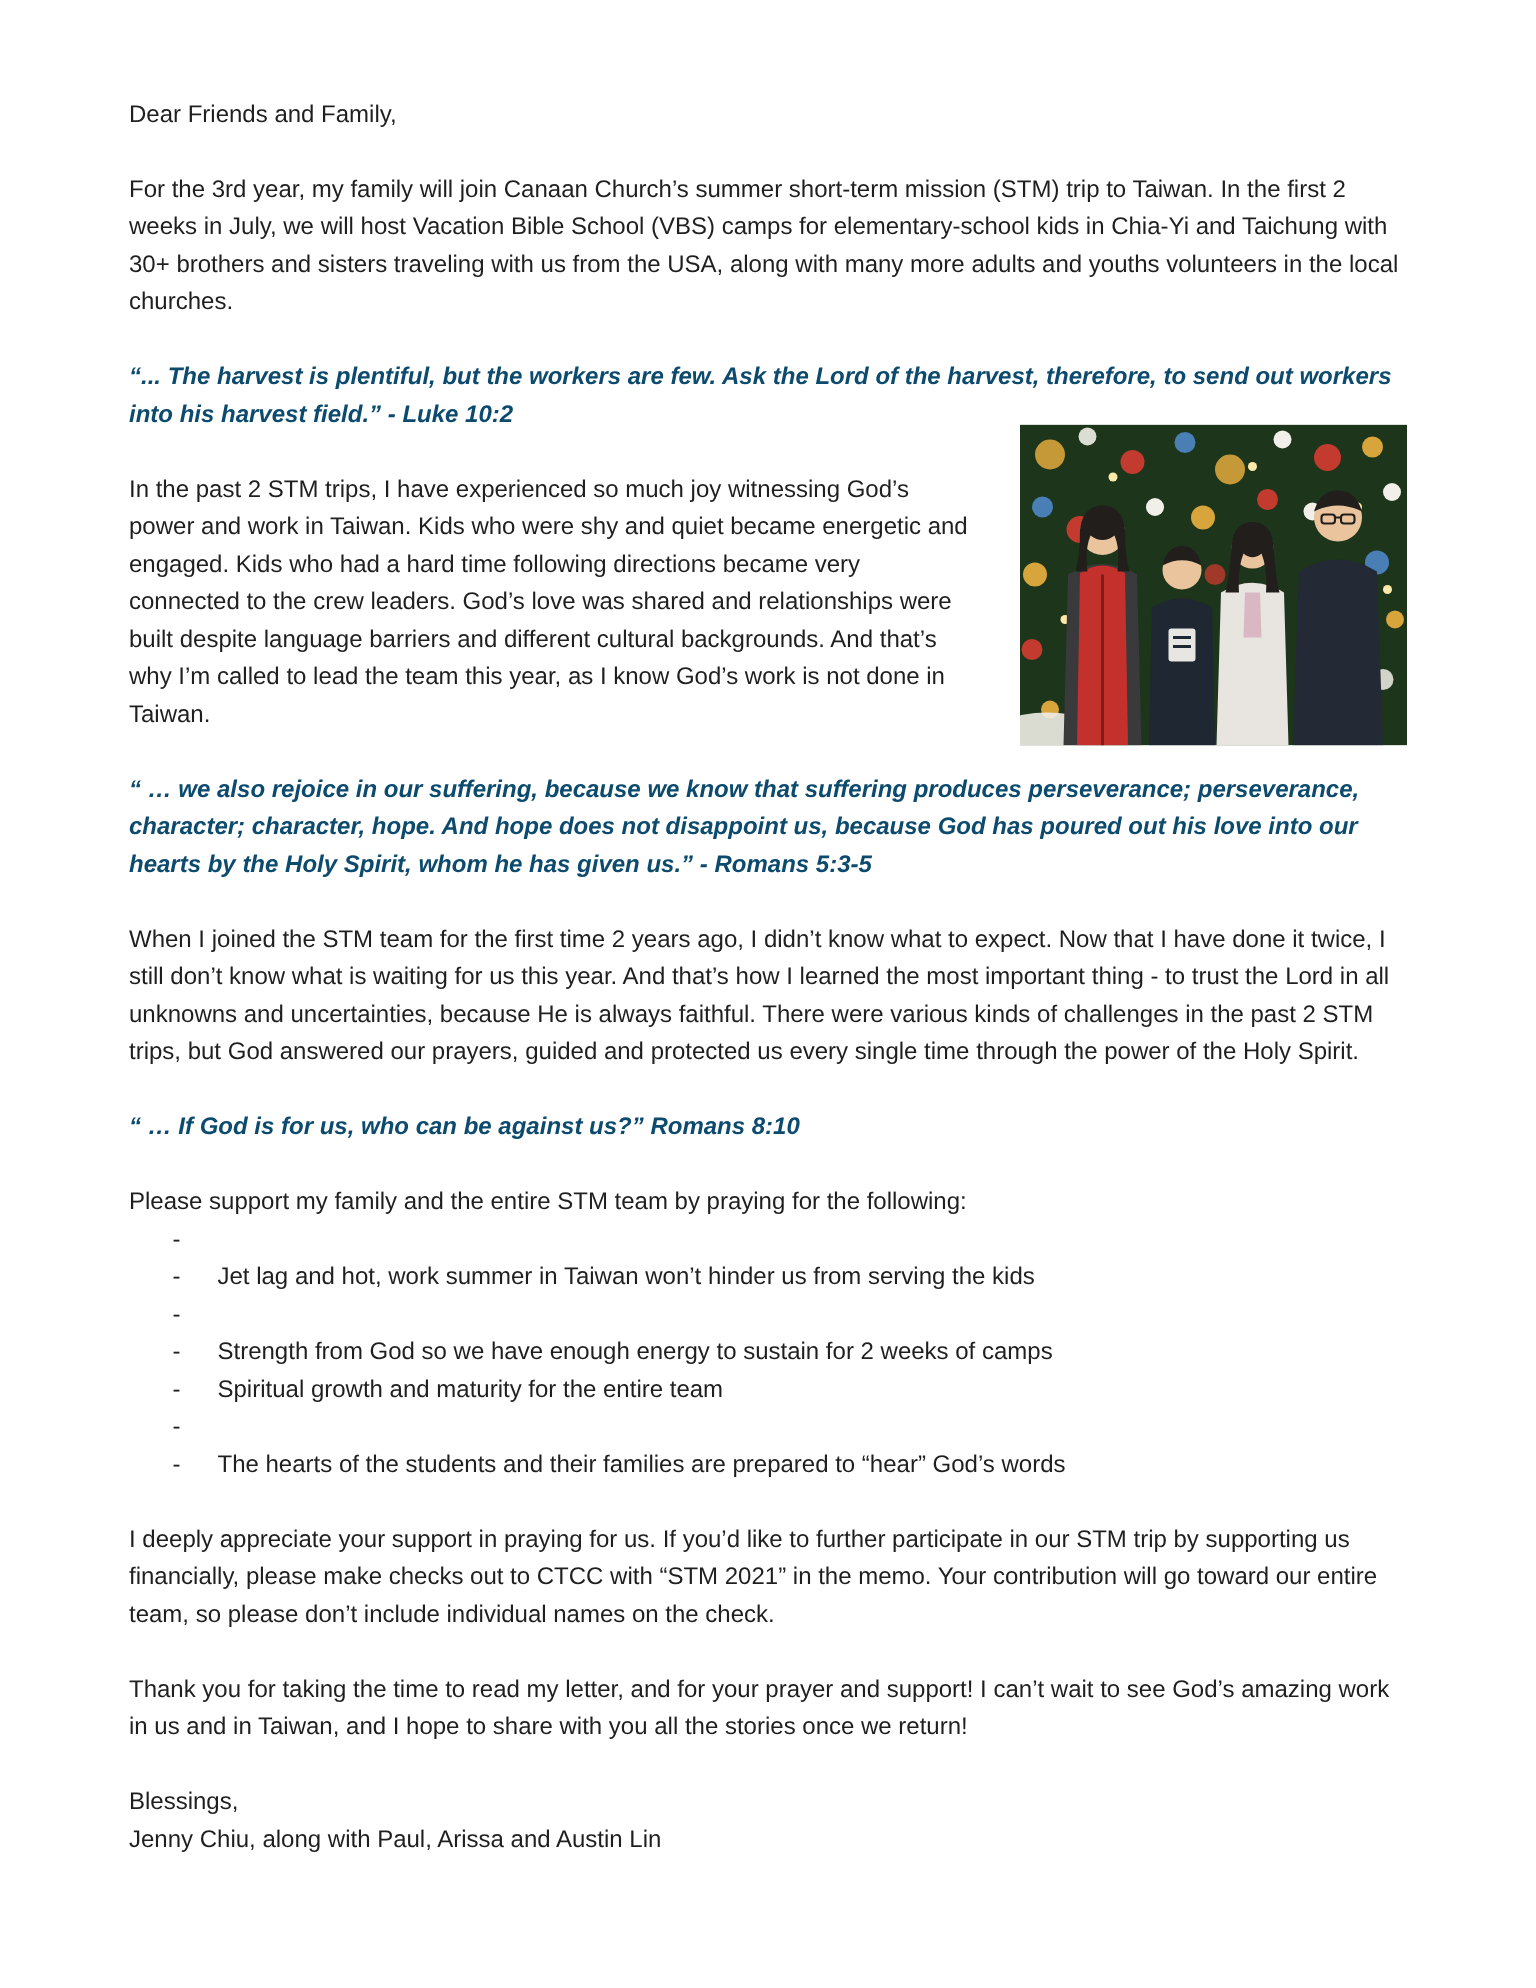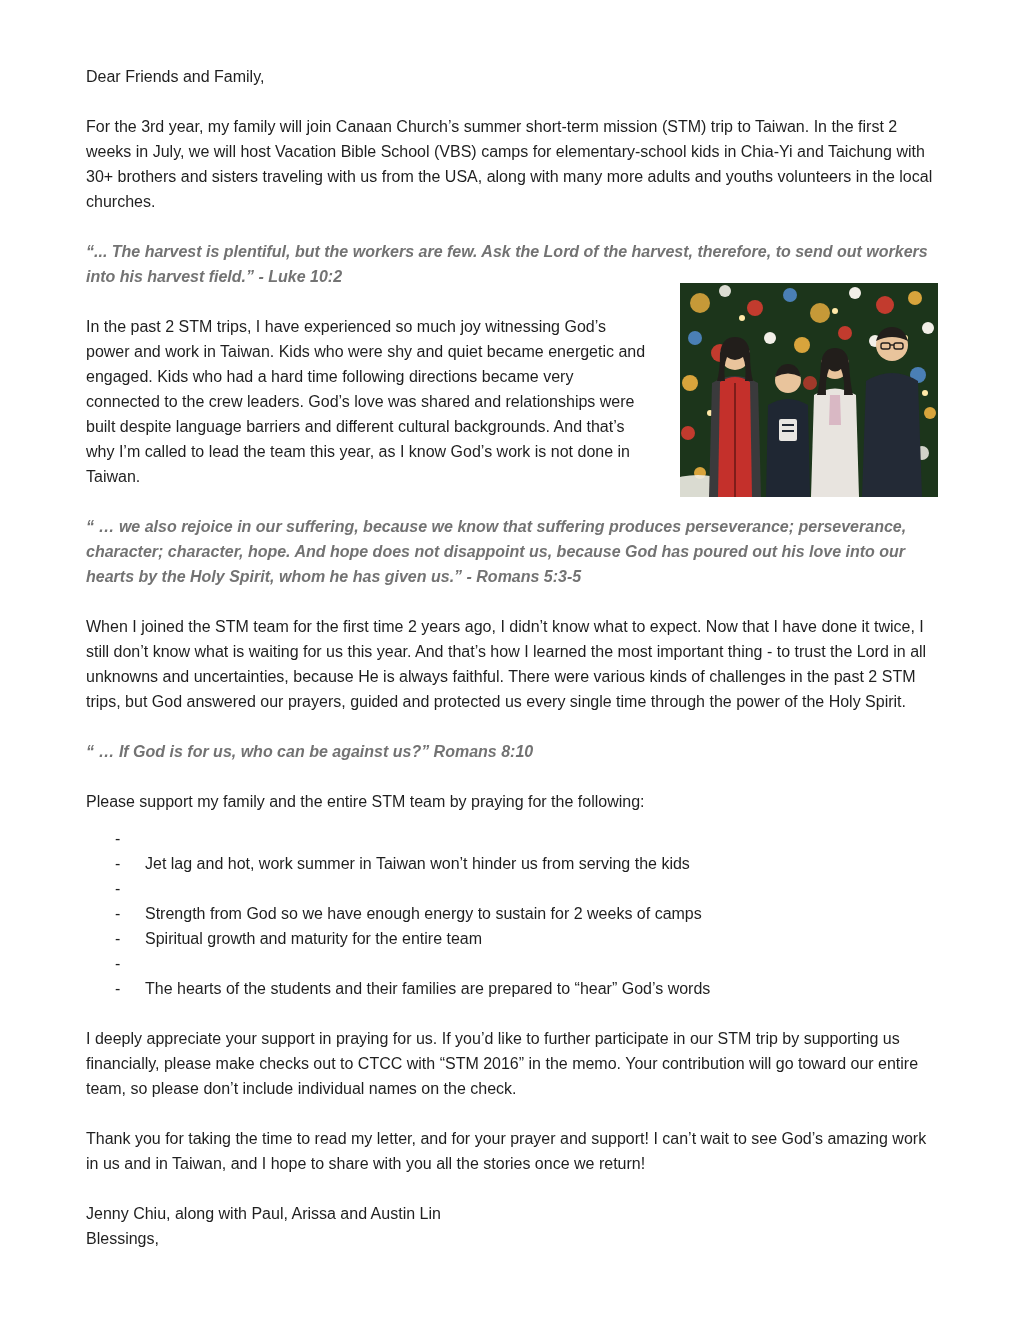--- a/index.html
+++ b/index.html
@@ -11,21 +11,21 @@
     background: #ffffff;
     box-sizing: border-box;
     padding: 64px 86px 0 86px;
     font-family: "Liberation Sans", sans-serif;
     font-size: 16px;
     line-height: 25px;
     color: #1f1f1f;
     overflow: hidden;
   }
   p { margin: 0 0 25px 0; }
-  .quote { font-weight: bold; font-style: italic; color: #737373; }
+  .quote { font-weight: bold; font-style: italic; color: #0c4a6e; }
   .narrow { max-width: 565px; }
   ul.prayer-list { list-style: none; margin: 0 0 25px 0; padding: 0; }
   ul.prayer-list li { display: flex; padding-left: 29px; }
   ul.prayer-list .marker { flex: 0 0 30px; width: 30px; }
   .photo {
     position: absolute;
     top: 283px;
     left: 680px;
     width: 258px;
     height: 214px;
@@ -111,21 +111,21 @@
   </div>
 
   <p class="narrow">In the past 2 STM trips, I have experienced so much joy witnessing God’s power and work in Taiwan. Kids who were shy and quiet became energetic and engaged. Kids who had a hard time following directions became very connected to the crew leaders. God’s love was shared and relationships were built despite language barriers and different cultural backgrounds. And that’s why I’m called to lead the team this year, as I know God’s work is not done in Taiwan.</p>
 
   <p class="quote">“ … we also rejoice in our suffering, because we know that suffering produces perseverance; perseverance, character; character, hope. And hope does not disappoint us, because God has poured out his love into our hearts by the Holy Spirit, whom he has given us.” - Romans 5:3-5</p>
 
   <p>When I joined the STM team for the first time 2 years ago, I didn’t know what to expect. Now that I have done it twice, I still don’t know what is waiting for us this year. And that’s how I learned the most important thing - to trust the Lord in all unknowns and uncertainties, because He is always faithful. There were various kinds of challenges in the past 2 STM trips, but God answered our prayers, guided and protected us every single time through the power of the Holy Spirit.</p>
 
   <p class="quote">“ … If God is for us, who can be against us?” Romans 8:10</p>
 
-  <p style="margin-bottom:12px;">Please support my family and the entire STM team by praying for the following:</p>
+  <p style="margin-bottom:0;">Please support my family and the entire STM team by praying for the following:</p>
 
   <ul class="prayer-list">
     <li>
       <span class="marker">-</span>
     </li>
     <li>
       <span class="marker">-</span>
       <span>Jet lag and hot, work summer in Taiwan won’t hinder us from serving the kids</span>
     </li>
     <li>
@@ -141,22 +141,22 @@
     </li>
     <li>
       <span class="marker">-</span>
     </li>
     <li>
       <span class="marker">-</span>
       <span>The hearts of the students and their families are prepared to “hear” God’s words</span>
     </li>
   </ul>
 
-  <p>I deeply appreciate your support in praying for us. If you’d like to further participate in our STM trip by supporting us financially, please make checks out to CTCC with “STM 2016” in the memo. Your contribution will go toward our entire team, so please don’t include individual names on the check.</p>
+  <p>I deeply appreciate your support in praying for us. If you’d like to further participate in our STM trip by supporting us financially, please make checks out to CTCC with “STM 2021” in the memo. Your contribution will go toward our entire team, so please don’t include individual names on the check.</p>
 
   <p>Thank you for taking the time to read my letter, and for your prayer and support! I can’t wait to see God’s amazing work in us and in Taiwan, and I hope to share with you all the stories once we return!</p>
 
   <div class="closing-block">
+    <p>Blessings,</p>
     <p>Jenny Chiu, along with Paul, Arissa and Austin Lin</p>
-    <p>Blessings,</p>
   </div>
 
 </div>
 
 </body></html>

